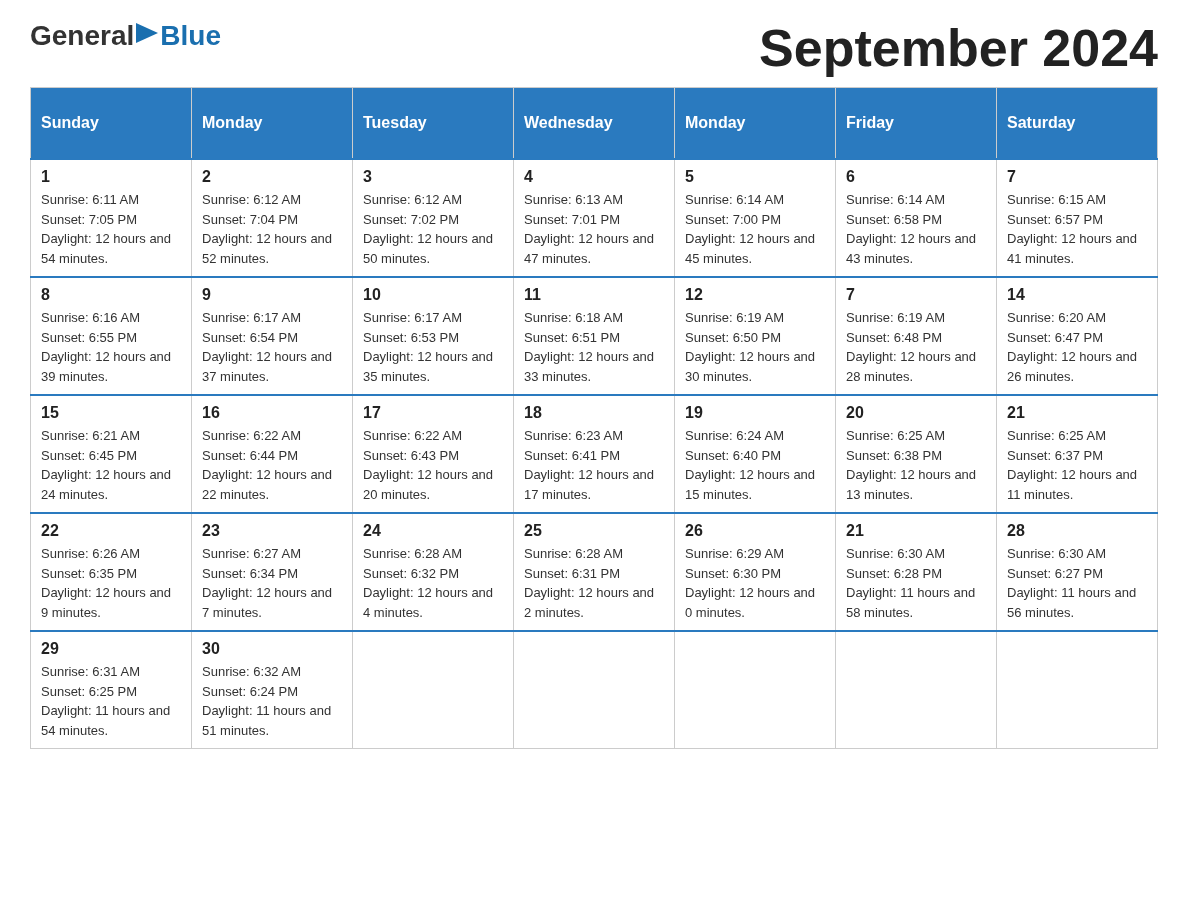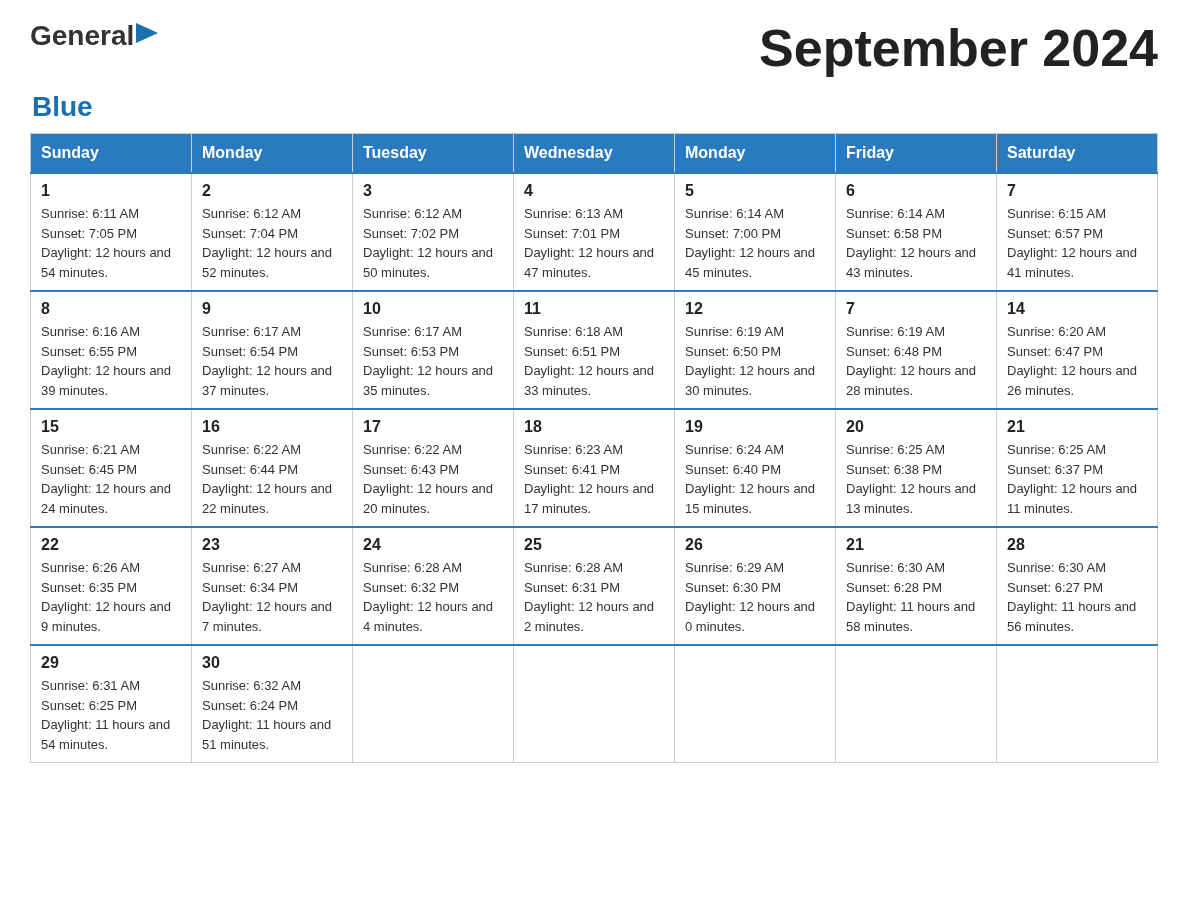--- a/index.html
+++ b/index.html
@@ -22,29 +22,28 @@
       font-weight: bold;
       color: #333;
     }
     .logo-text-blue {
       font-size: 28px;
       font-weight: bold;
       color: #1a6faf;
     }
     .logo-wrapper {
       display: flex;
-      flex-direction: column;
+      flex-direction: row;
     }
     .logo-row1 {
       display: flex;
       align-items: center;
     }
     .logo-row2 {
       margin-left: 2px;
-      margin-top: 39px;
     }
     .title-section {
       text-align: center;
     }
     .month-title {
       font-size: 52px;
       font-weight: bold;
       color: #222;
       line-height: 1.1;
     }
@@ -56,21 +55,21 @@
     .calendar {
       width: 100%;
       border-collapse: collapse;
       margin-top: 10px;
     }
     .calendar th {
       background-color: #2a7abf;
       color: #fff;
       font-size: 16px;
       font-weight: bold;
-      padding: 10px 10px;
+      padding: 26px 10px;
       text-align: left;
       border: 1px solid #ccc;
     }
     .calendar td {
       vertical-align: top;
       border: 1px solid #ccc;
       padding: 8px 10px;
       width: 14.28%;
       min-height: 120px;
     }

